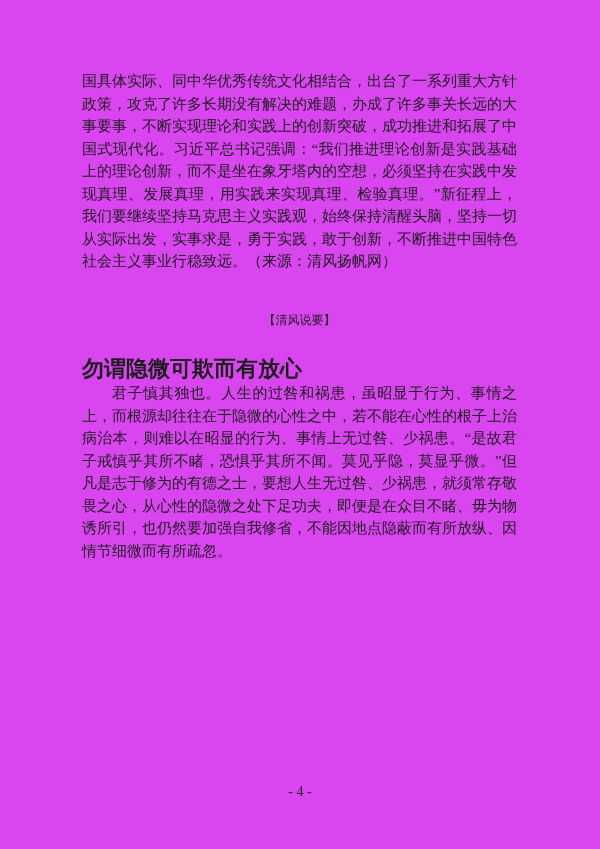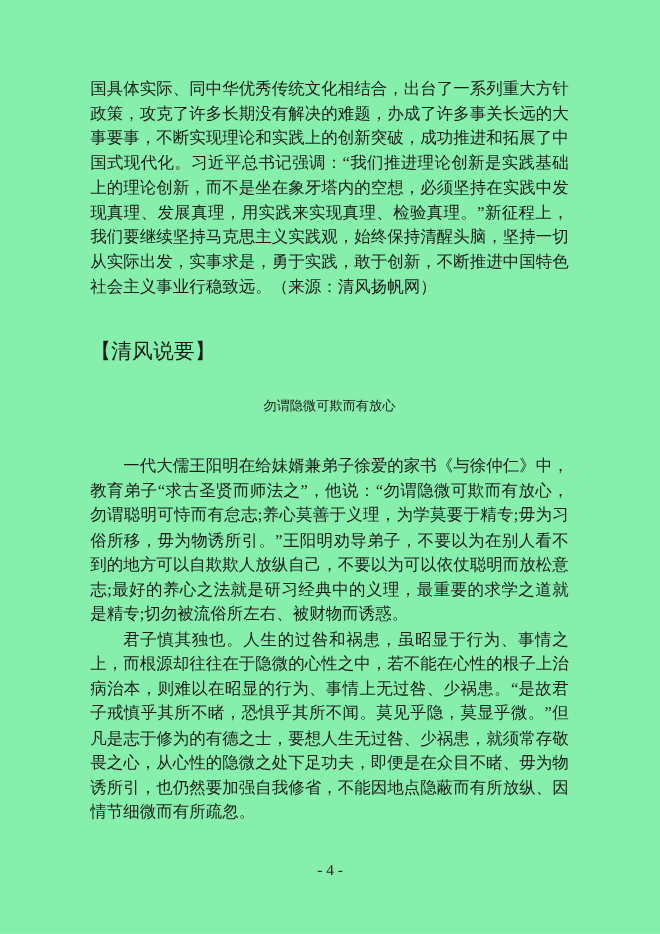--- a/index.html
+++ b/index.html
@@ -4,21 +4,21 @@
 <style>
   html, body {
     margin: 0;
     padding: 0;
     background: #ffffff;
   }
   .page {
     position: relative;
     width: 600px;
     height: 849px;
-    background: #86efac;
+    background: #d946ef;
     overflow: hidden;
     font-family: "Liberation Serif", "DejaVu Serif", serif;
     color: #1c1c1c;
   }
   .content {
     position: absolute;
     left: 82px;
     top: 70px;
     width: 435px;
   }
@@ -27,30 +27,30 @@
     line-height: 22.5px;
     text-align: justify;
     text-justify: inter-character;
     word-break: break-all;
     margin: 0;
   }
   .para.indent {
     text-indent: 2em;
   }
   .section-label {
-    font-size: 19px;
+    font-size: 12px;
     line-height: 22.5px;
     margin-top: 36px;
-    text-align: left;
+    text-align: center;
   }
   .article-title {
-    font-size: 12px;
-    font-weight: normal;
+    font-size: 22px;
+    font-weight: bold;
     line-height: 26px;
-    text-align: center;
+    text-align: left;
     margin: 25px 0 0 0;
   }
   .body-start {
     margin-top: 31px;
   }
   .page-number {
     position: absolute;
     top: 783px;
     left: 0;
     width: 600px;
@@ -64,19 +64,18 @@
 <body>
 
 <div class="page">
   <div class="content">
     <p class="para">国具体实际、同中华优秀传统文化相结合，出台了一系列重大方针政策，攻克了许多长期没有解决的难题，办成了许多事关长远的大事要事，不断实现理论和实践上的创新突破，成功推进和拓展了中国式现代化。习近平总书记强调：“我们推进理论创新是实践基础上的理论创新，而不是坐在象牙塔内的空想，必须坚持在实践中发现真理、发展真理，用实践来实现真理、检验真理。”新征程上，我们要继续坚持马克思主义实践观，始终保持清醒头脑，坚持一切从实际出发，实事求是，勇于实践，敢于创新，不断推进中国特色社会主义事业行稳致远。（来源：清风扬帆网）</p>
 
     <div class="section-label">【清风说要】</div>
 
     <h1 class="article-title">勿谓隐微可欺而有放心</h1>
 
-    <p class="para indent body-start">一代大儒王阳明在给妹婿兼弟子徐爱的家书《与徐仲仁》中，教育弟子“求古圣贤而师法之”，他说：“勿谓隐微可欺而有放心，勿谓聪明可恃而有怠志;养心莫善于义理，为学莫要于精专;毋为习俗所移，毋为物诱所引。”王阳明劝导弟子，不要以为在别人看不到的地方可以自欺欺人放纵自己，不要以为可以依仗聪明而放松意志;最好的养心之法就是研习经典中的义理，最重要的求学之道就是精专;切勿被流俗所左右、被财物而诱惑。</p>
 
     <p class="para indent">君子慎其独也。人生的过咎和祸患，虽昭显于行为、事情之上，而根源却往往在于隐微的心性之中，若不能在心性的根子上治病治本，则难以在昭显的行为、事情上无过咎、少祸患。“是故君子戒慎乎其所不睹，恐惧乎其所不闻。莫见乎隐，莫显乎微。”但凡是志于修为的有德之士，要想人生无过咎、少祸患，就须常存敬畏之心，从心性的隐微之处下足功夫，即便是在众目不睹、毋为物诱所引，也仍然要加强自我修省，不能因地点隐蔽而有所放纵、因情节细微而有所疏忽。</p>
   </div>
 
   <div class="page-number">- 4 -</div>
 </div>
 
 </body></html>

